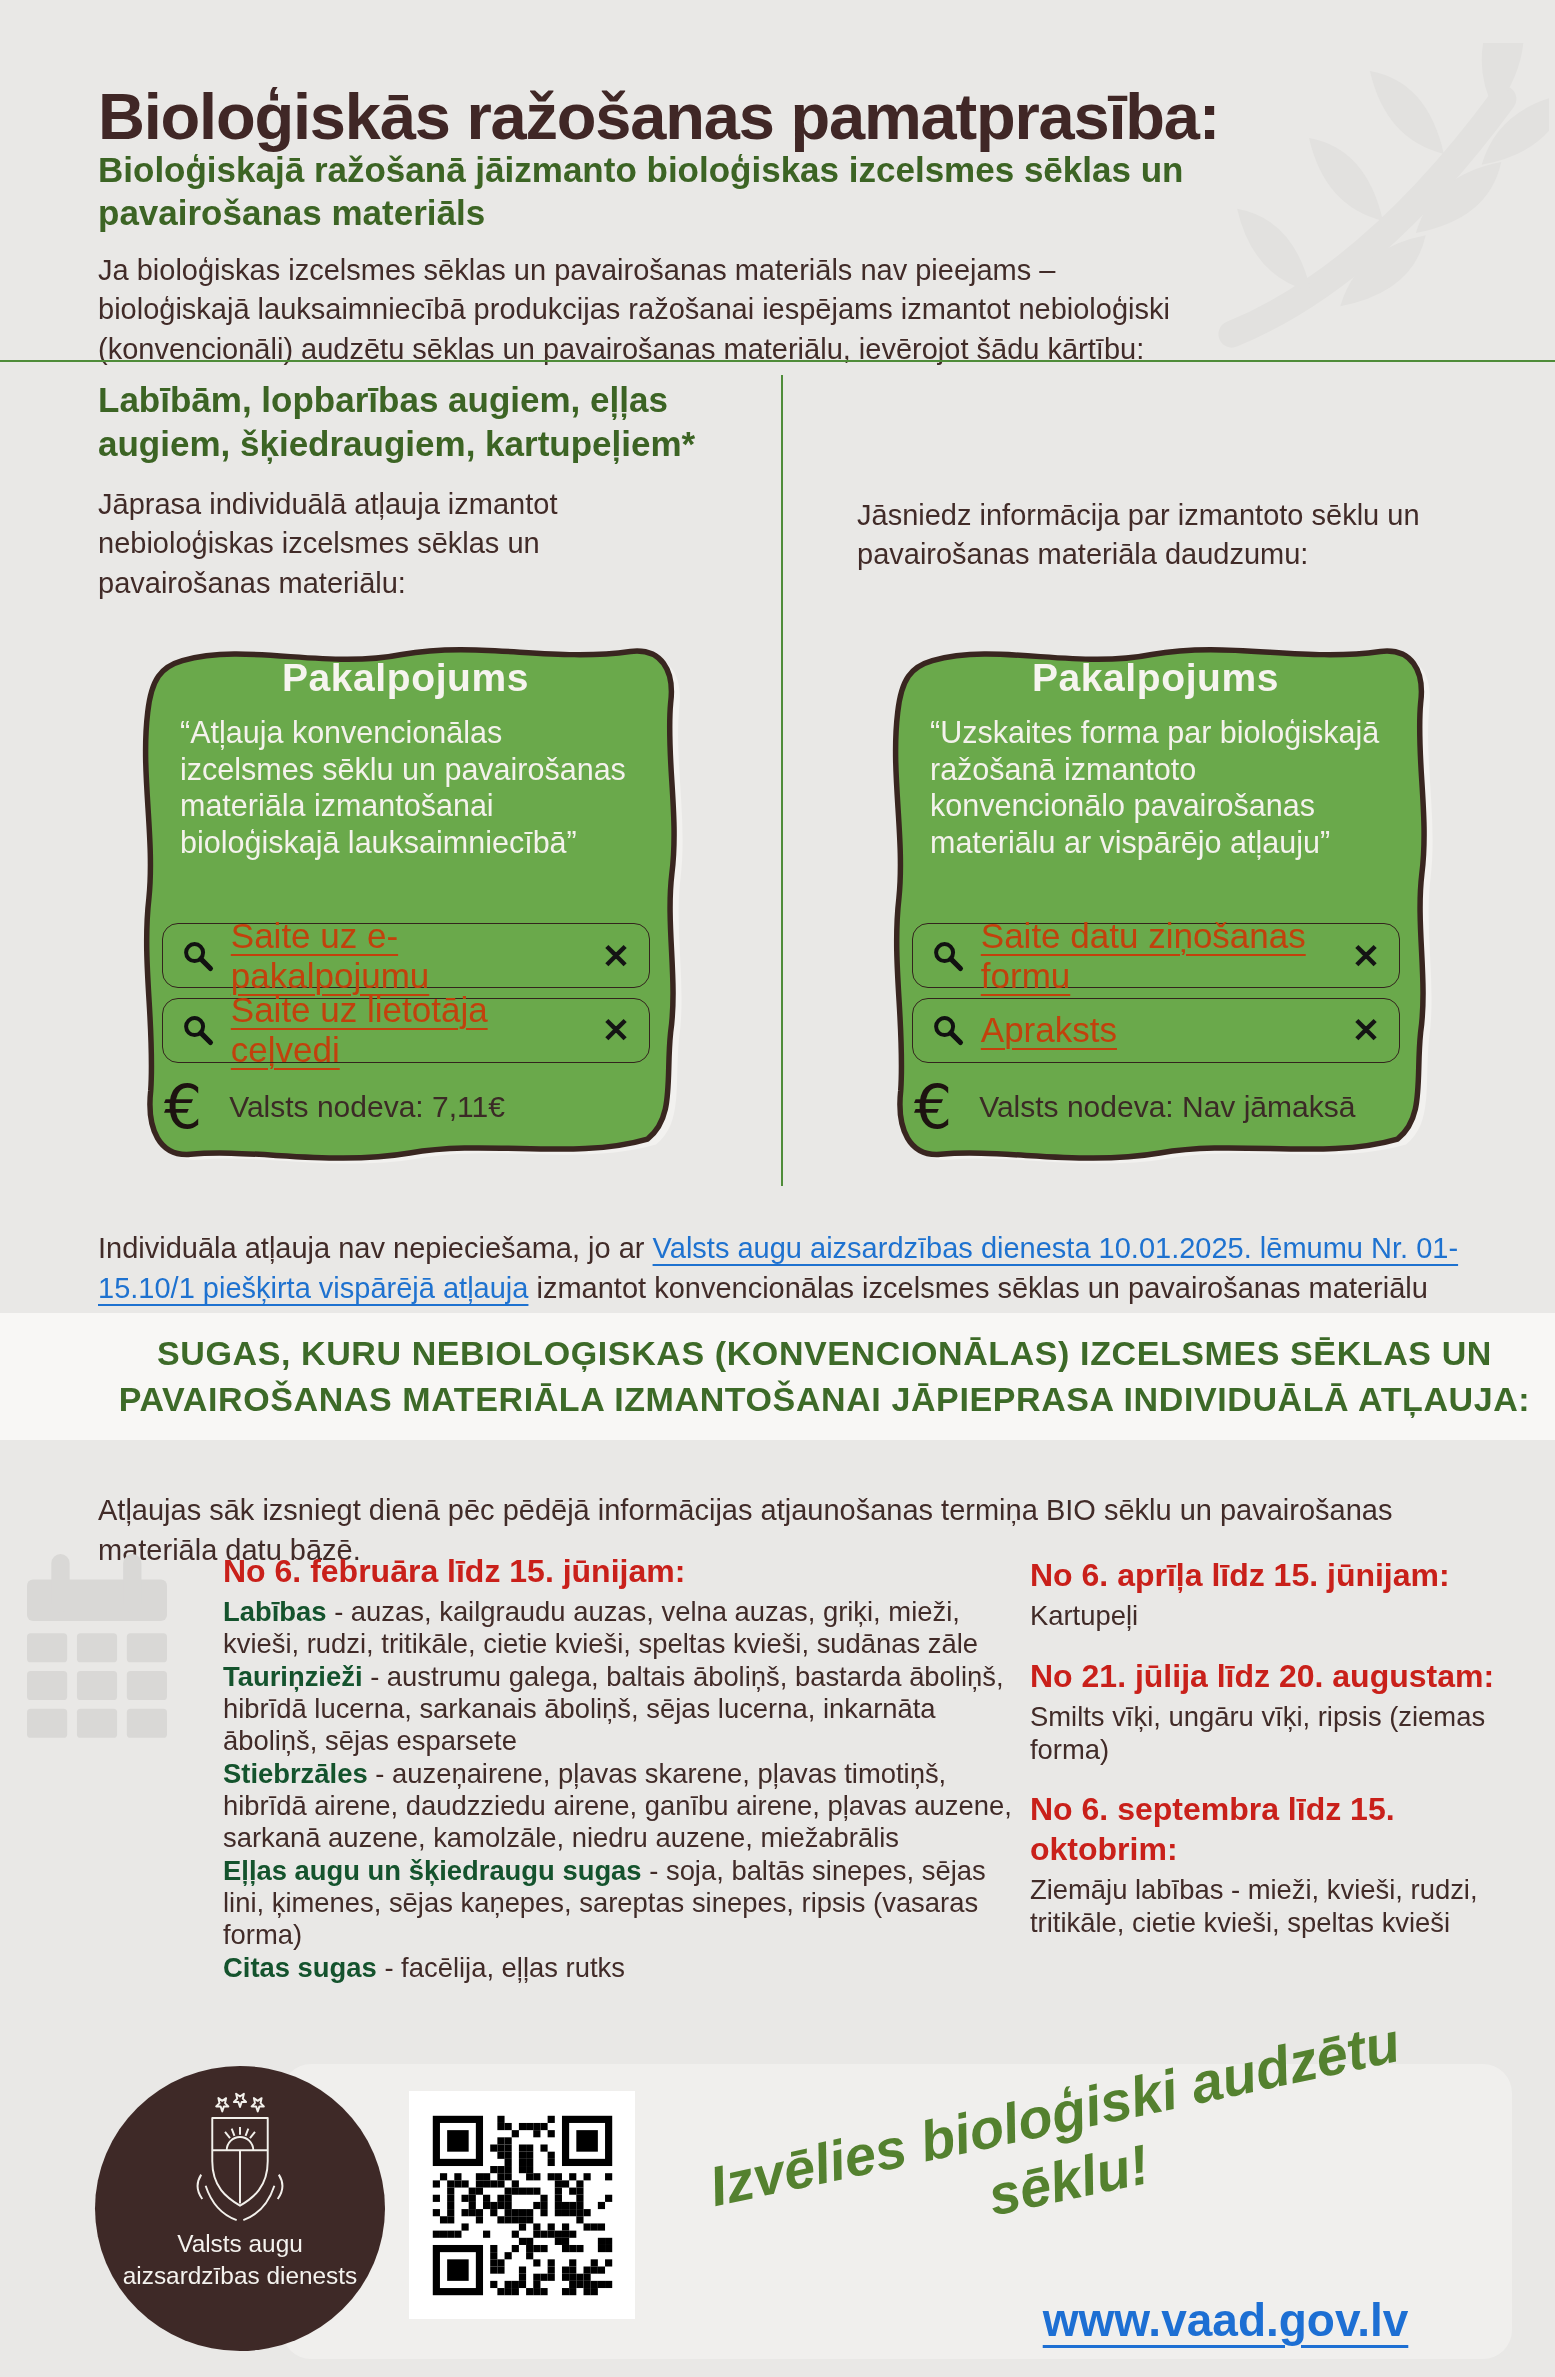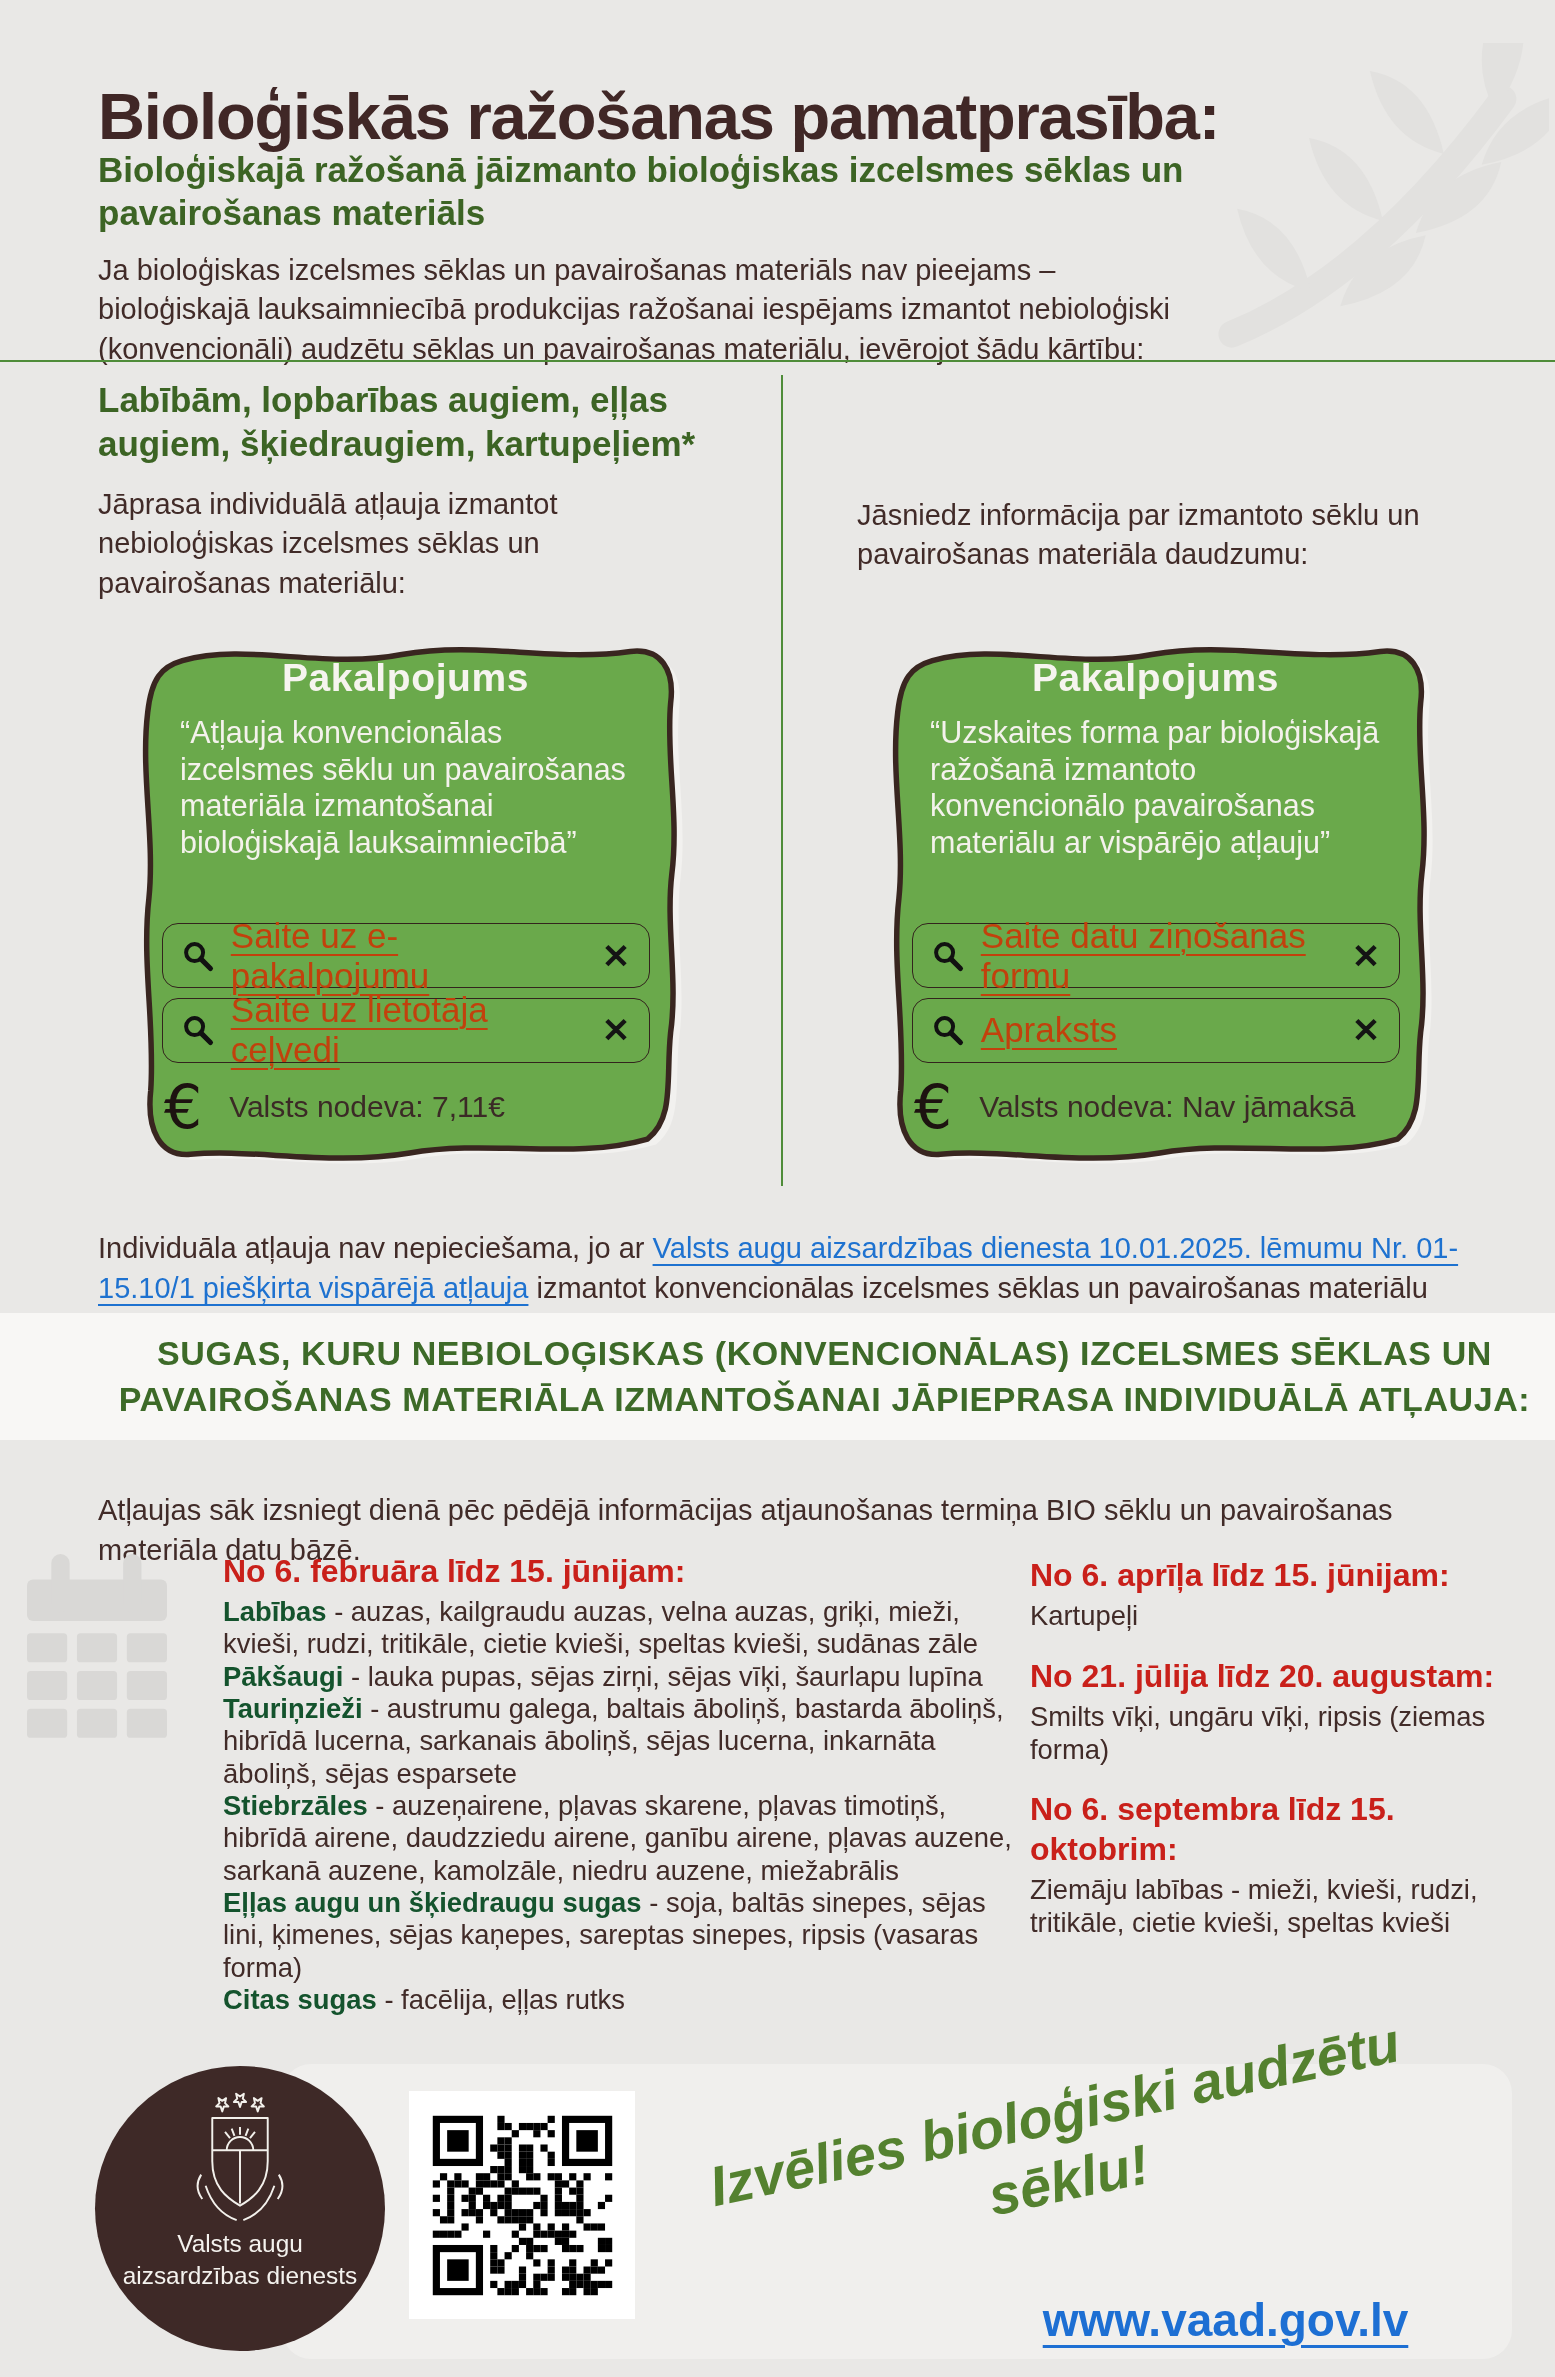--- a/index.html
+++ b/index.html
@@ -191,21 +191,20 @@
         <rect x="164" y="192" width="66" height="48" rx="6"></rect>
       <rect x="0" y="254" width="66" height="48" rx="6"></rect>
         <rect x="82" y="254" width="66" height="48" rx="6"></rect>
         <rect x="164" y="254" width="66" height="48" rx="6"></rect>
     </g>
   </svg>
 
   <div class="sched-left">
     <div class="period">No 6. februāra līdz 15. jūnijam:</div>
     <div class="group"><b>Labības</b> <span>- auzas, kailgraudu auzas, velna auzas, griķi, mieži, kvieši, rudzi, tritikāle, cietie kvieši, speltas kvieši, sudānas zāle</span></div>
-    <div class="group"><b>Pākšaugi</b> <span>- lauka pupas, sējas zirņi, sējas vīķi, šaurlapu lupīna</span></div>
     <div class="group"><b>Tauriņzieži</b> <span>- austrumu galega, baltais āboliņš, bastarda āboliņš, hibrīdā lucerna, sarkanais āboliņš, sējas lucerna, inkarnāta āboliņš, sējas esparsete</span></div>
     <div class="group"><b>Stiebrzāles</b> <span>- auzeņairene, pļavas skarene, pļavas timotiņš, hibrīdā airene, daudzziedu airene, ganību airene, pļavas auzene, sarkanā auzene, kamolzāle, niedru auzene, miežabrālis</span></div>
     <div class="group"><b>Eļļas augu un šķiedraugu sugas</b> <span>- soja, baltās sinepes, sējas lini, ķimenes, sējas kaņepes, sareptas sinepes, ripsis (vasaras forma)</span></div>
     <div class="group"><b>Citas sugas</b> <span>- facēlija, eļļas rutks</span></div>
   </div>
 
   <div class="sched-right">
     <div class="sr-block">
       <div class="period">No 6. aprīļa līdz 15. jūnijam:</div>
       <div class="sr-desc">Kartupeļi</div>

